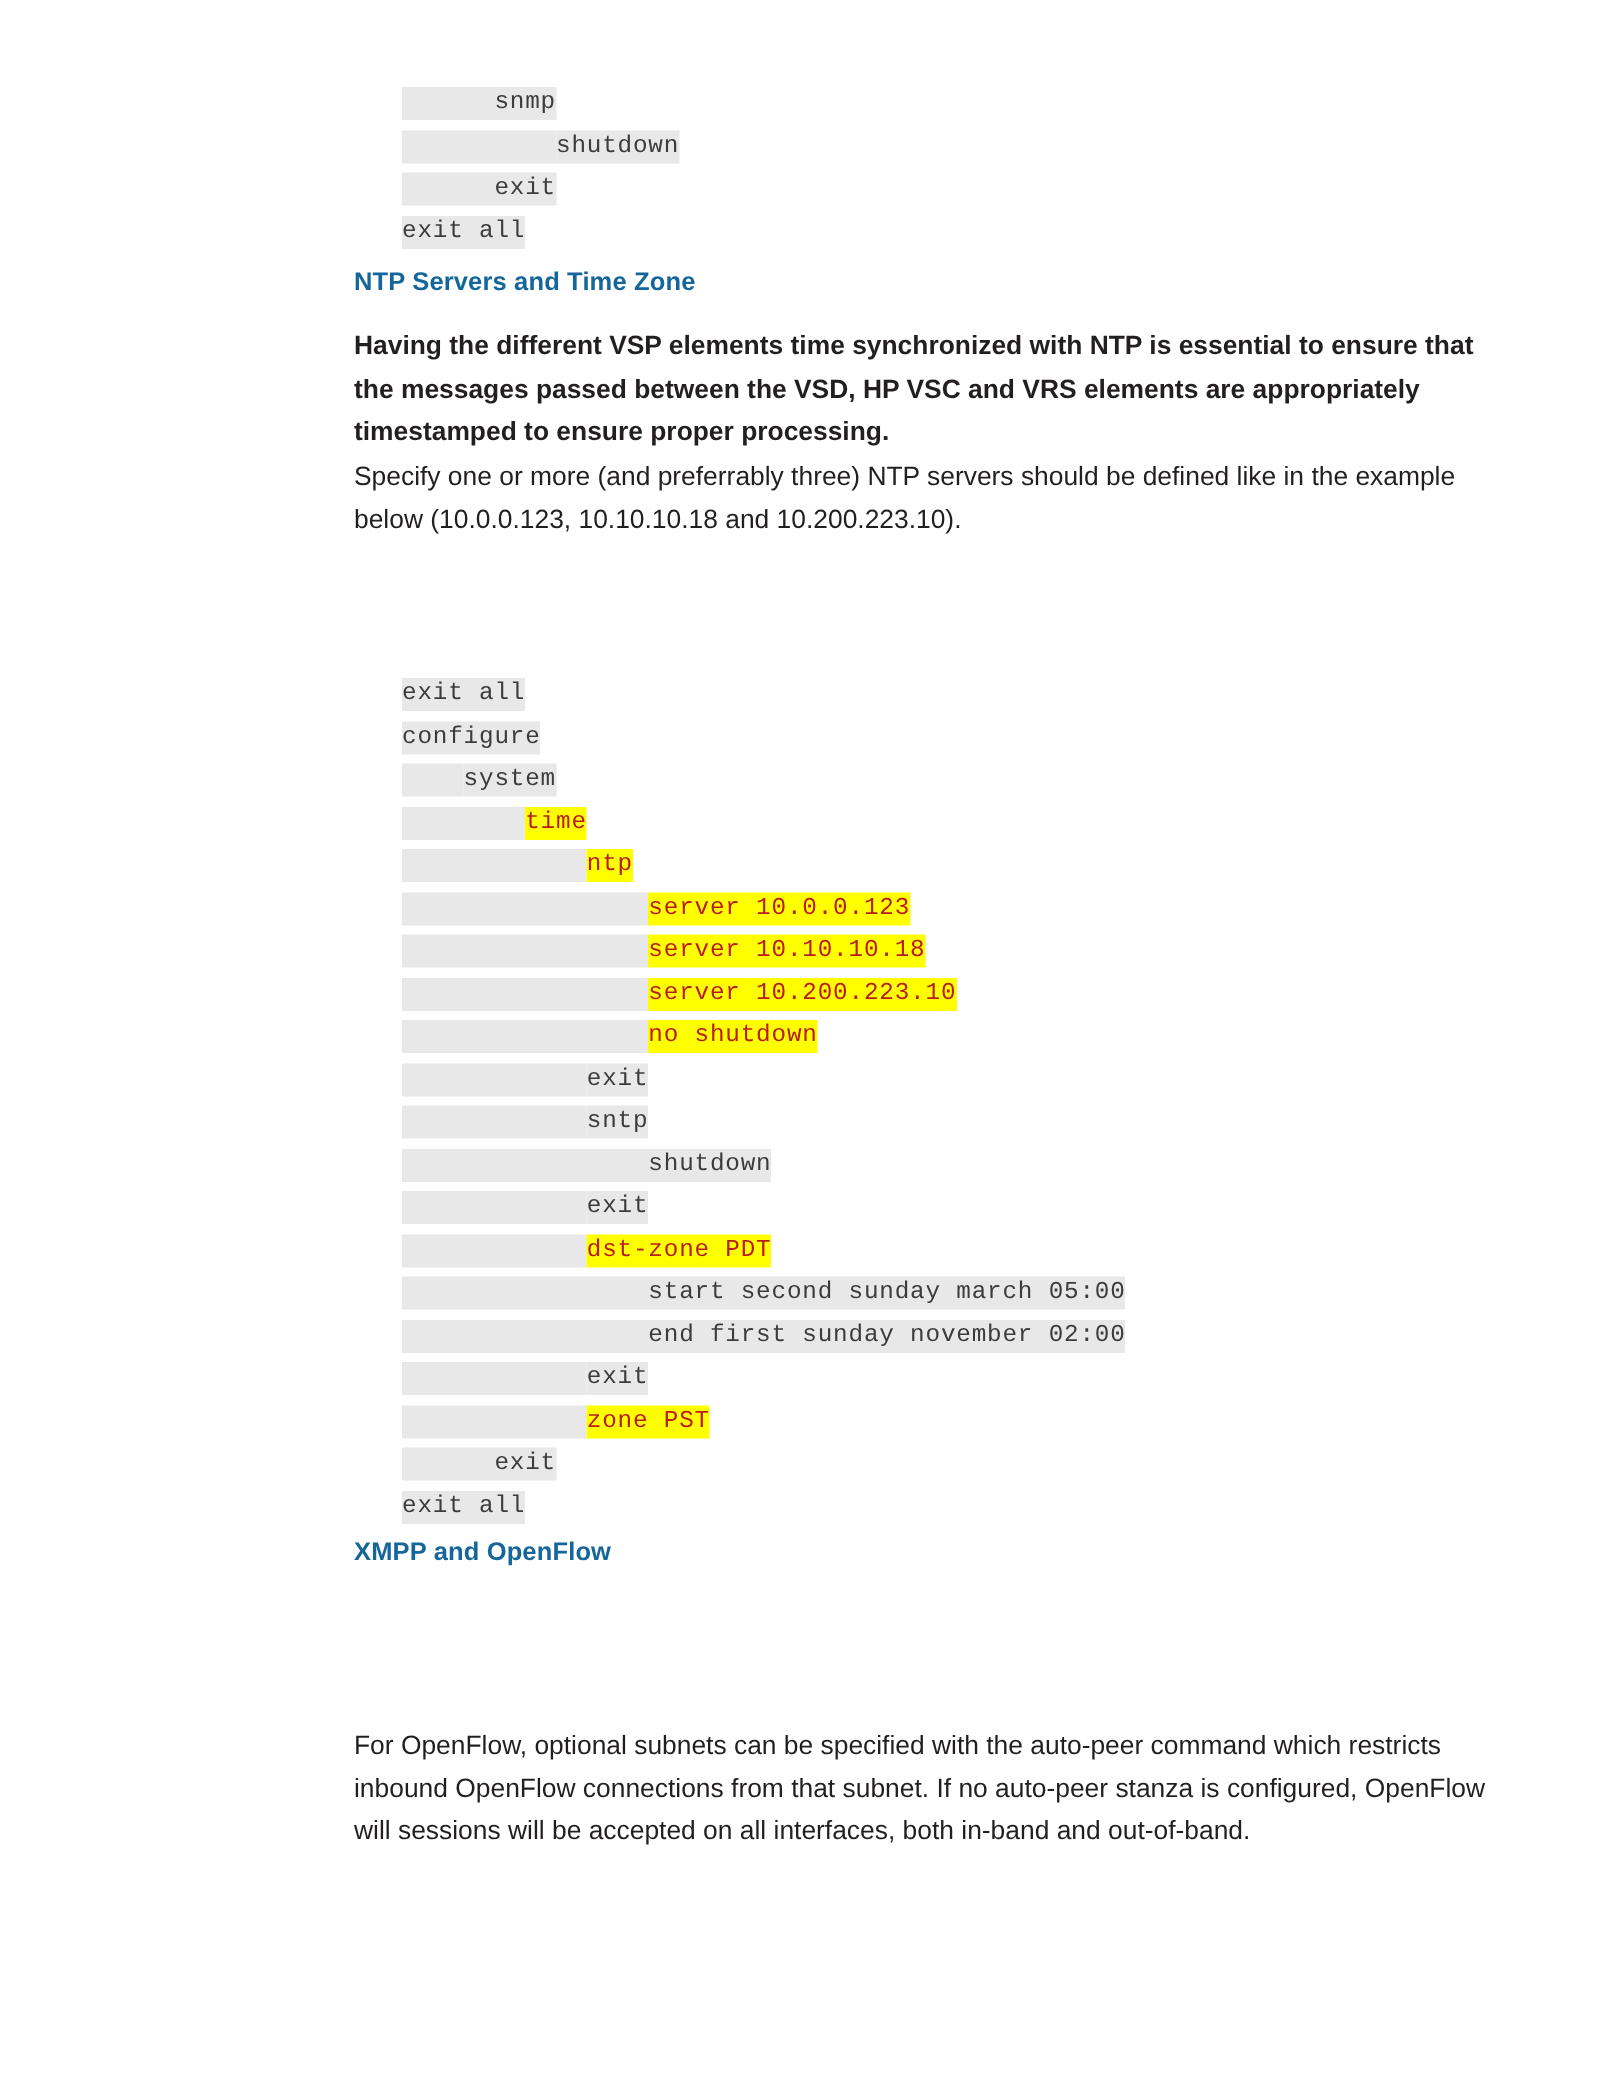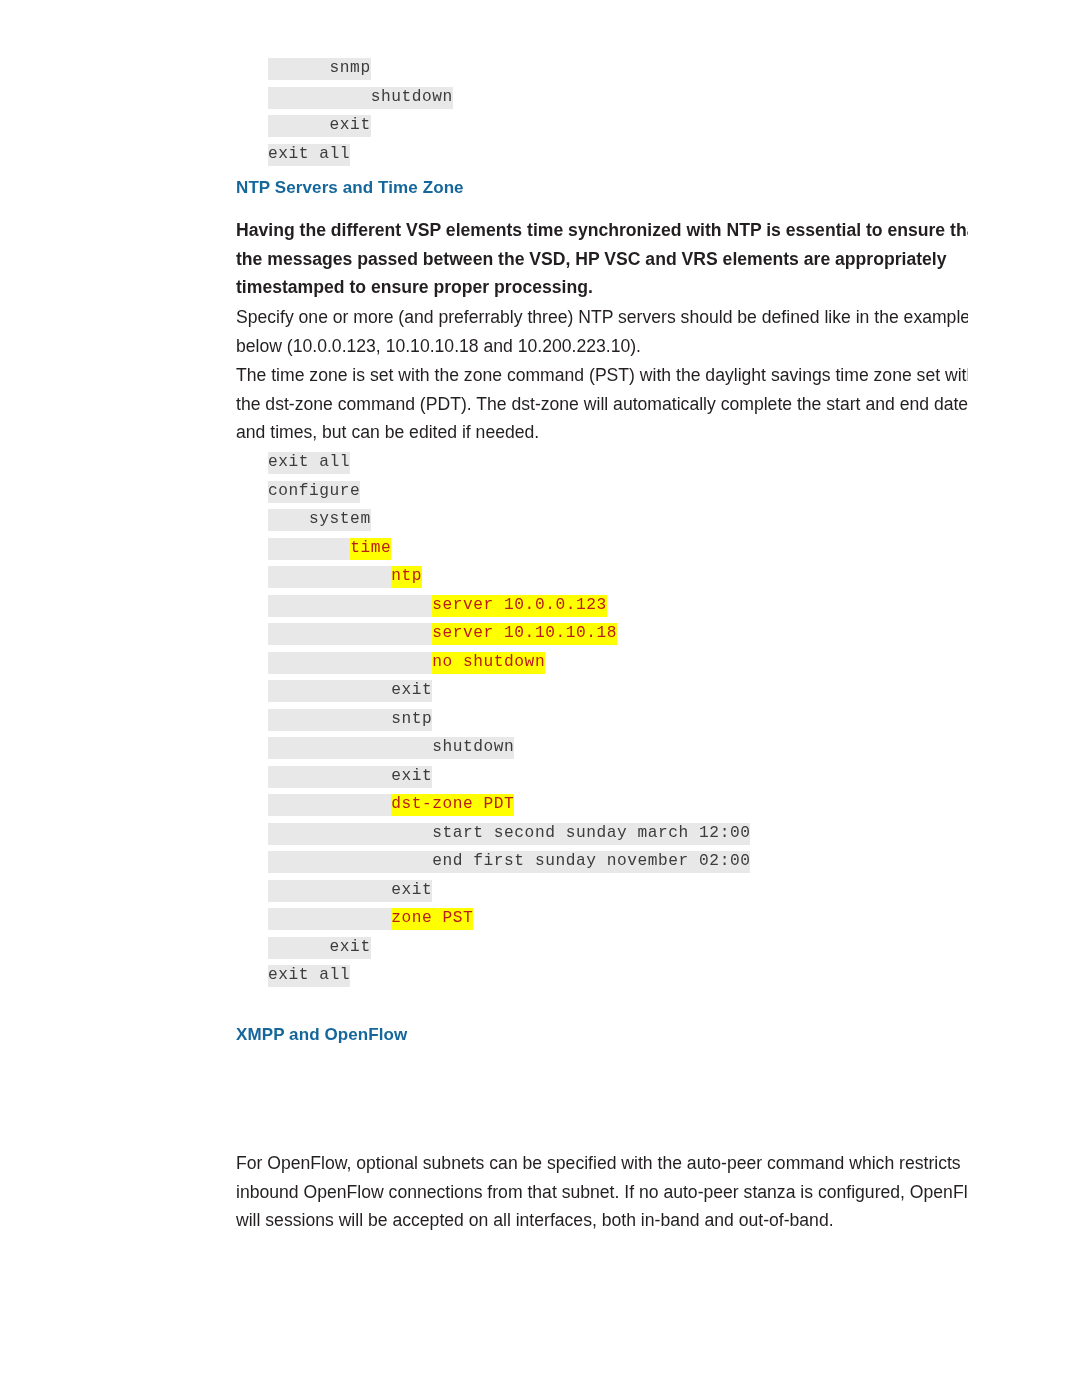--- a/index.html
+++ b/index.html
@@ -14,20 +14,21 @@
     font-family: "Liberation Sans", sans-serif;
     -webkit-font-smoothing: antialiased;
   }
 
   .page {
     position: absolute;
     inset: 0;
     width: 968px;
     height: 1397px;
     overflow: hidden;
+    padding-left: 38px;
   }
 
   
   .heading {
     position: absolute;
     left: 236px;
     color: #15679b;
     font-size: 17px;
     font-weight: bold;
     letter-spacing: 0.1px;
@@ -93,37 +94,37 @@
       <div class="code-line"><span>      </span><span>exit</span></div>
       <div class="code-line"><span>exit all</span></div>
     </div>
 
   <div class="heading" style="top:178px;">NTP Servers and Time Zone</div>
 
   <div class="para" style="top:216px;font-weight:bold;">Having the different VSP elements time synchronized with NTP is essential to ensure that the messages passed between the VSD, HP VSC and VRS elements are appropriately timestamped to ensure proper processing.</div>
 
   <div class="para" style="top:303px;">Specify one or more (and preferrably three) NTP servers should be defined like in the example below (10.0.0.123, 10.10.10.18 and 10.200.223.10).</div>
 
-  <div class="para" style="top:361px;">The time zone is set with the zone command (PST) with the daylight savings time zone set with the dst-zone command (PDT). The dst-zone will automatically complete the start and end dates and times, but can be edited if needed.</div>
 
   <div class="code-block" id="code-ntp" style="top:452px;">
       <div class="code-line"><span>exit all</span></div>
       <div class="code-line"><span>configure</span></div>
       <div class="code-line"><span>    </span><span>system</span></div>
       <div class="code-line"><span>        </span><span class="hl">time</span></div>
       <div class="code-line"><span>            </span><span class="hl">ntp</span></div>
       <div class="code-line"><span>                </span><span class="hl">server 10.0.0.123</span></div>
       <div class="code-line"><span>                </span><span class="hl">server 10.10.10.18</span></div>
+      <div class="code-line"><span>                </span><span class="hl">server 10.200.223.10</span></div>
       <div class="code-line"><span>                </span><span class="hl">no shutdown</span></div>
       <div class="code-line"><span>            </span><span>exit</span></div>
       <div class="code-line"><span>            </span><span>sntp</span></div>
       <div class="code-line"><span>                </span><span>shutdown</span></div>
       <div class="code-line"><span>            </span><span>exit</span></div>
       <div class="code-line"><span>            </span><span class="hl">dst-zone PDT</span></div>
-      <div class="code-line"><span>                </span><span>start second sunday march 12:00</span></div>
+      <div class="code-line"><span>                </span><span>start second sunday march 05:00</span></div>
       <div class="code-line"><span>                </span><span>end first sunday november 02:00</span></div>
       <div class="code-line"><span>            </span><span>exit</span></div>
       <div class="code-line"><span>            </span><span class="hl">zone PST</span></div>
       <div class="code-line"><span>      </span><span>exit</span></div>
       <div class="code-line"><span>exit all</span></div>
     </div>
 
   <div class="heading" style="top:1025px;">XMPP and OpenFlow</div>
 
 

